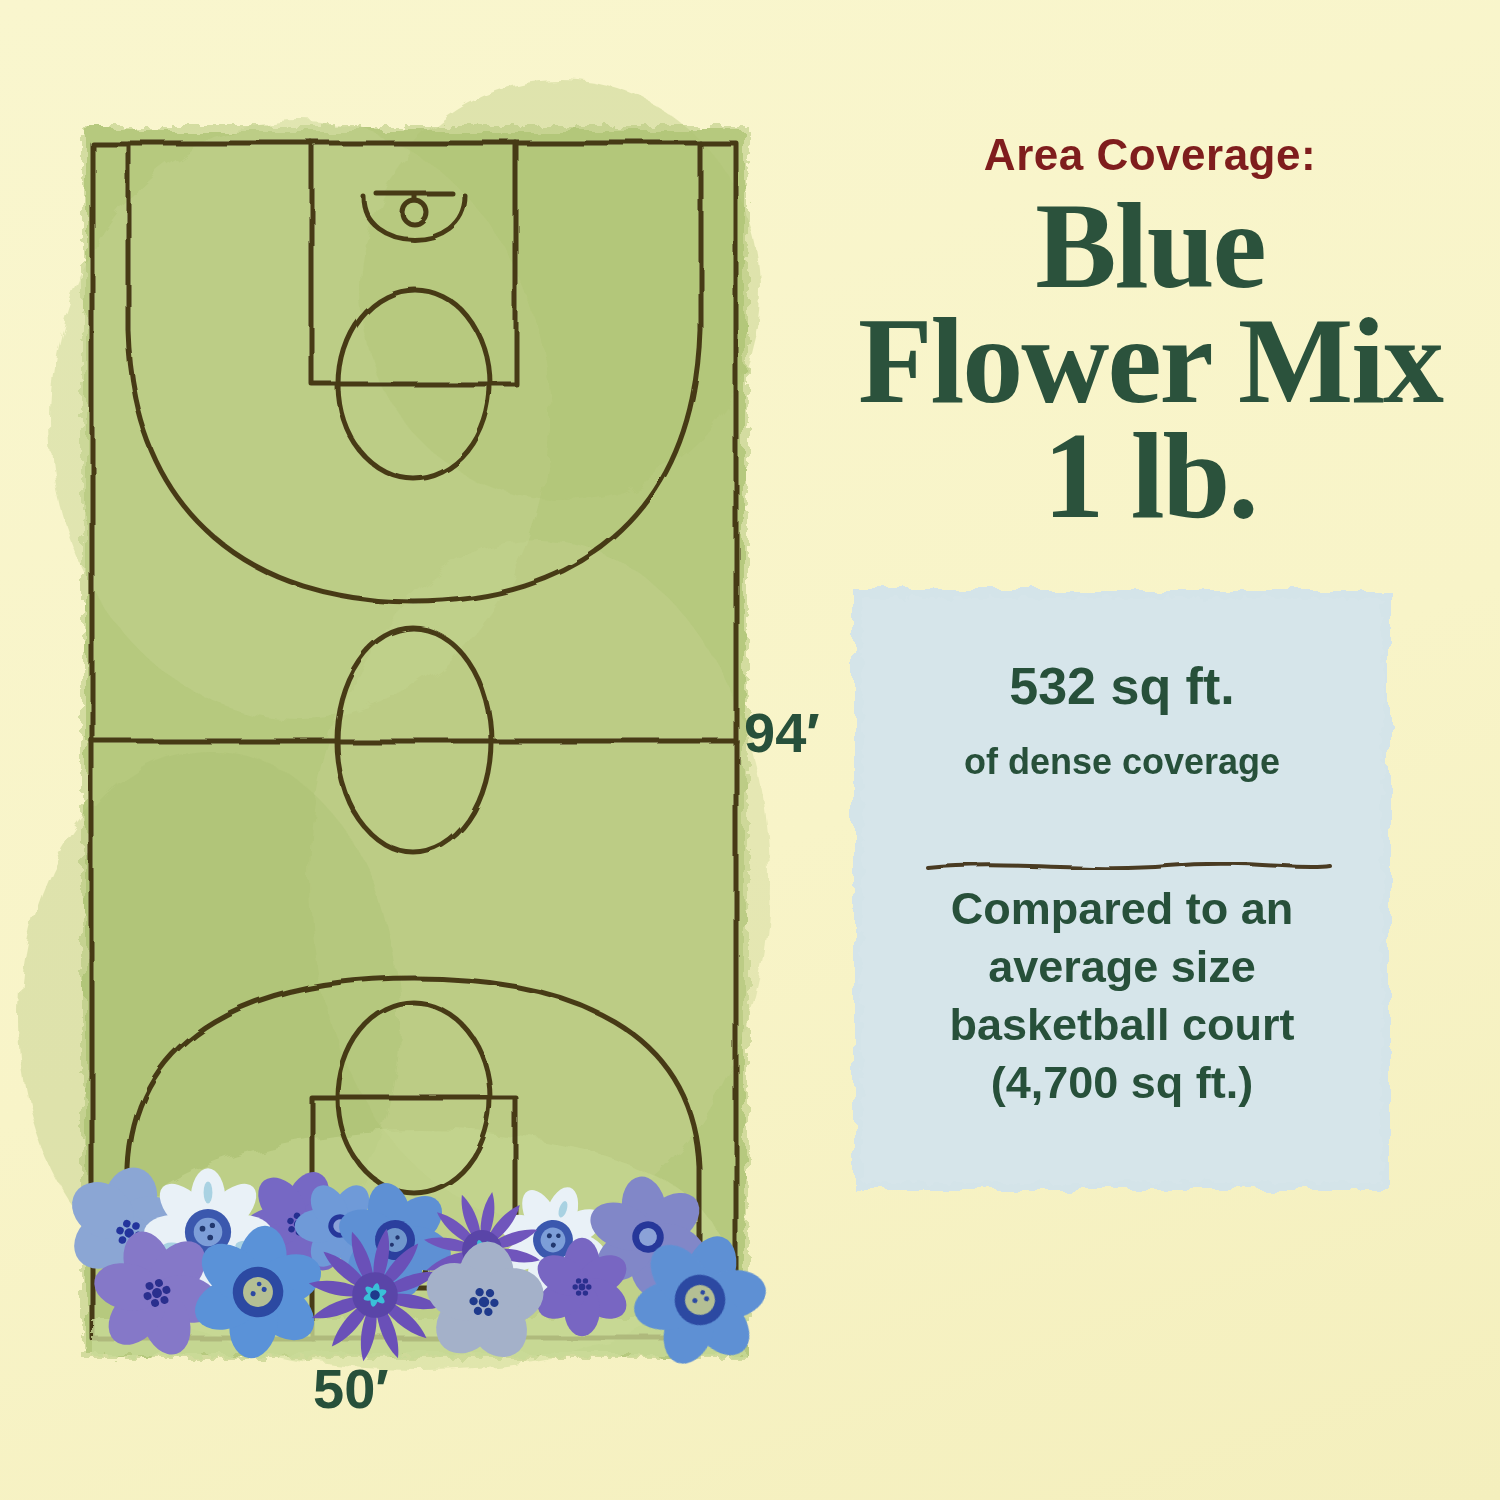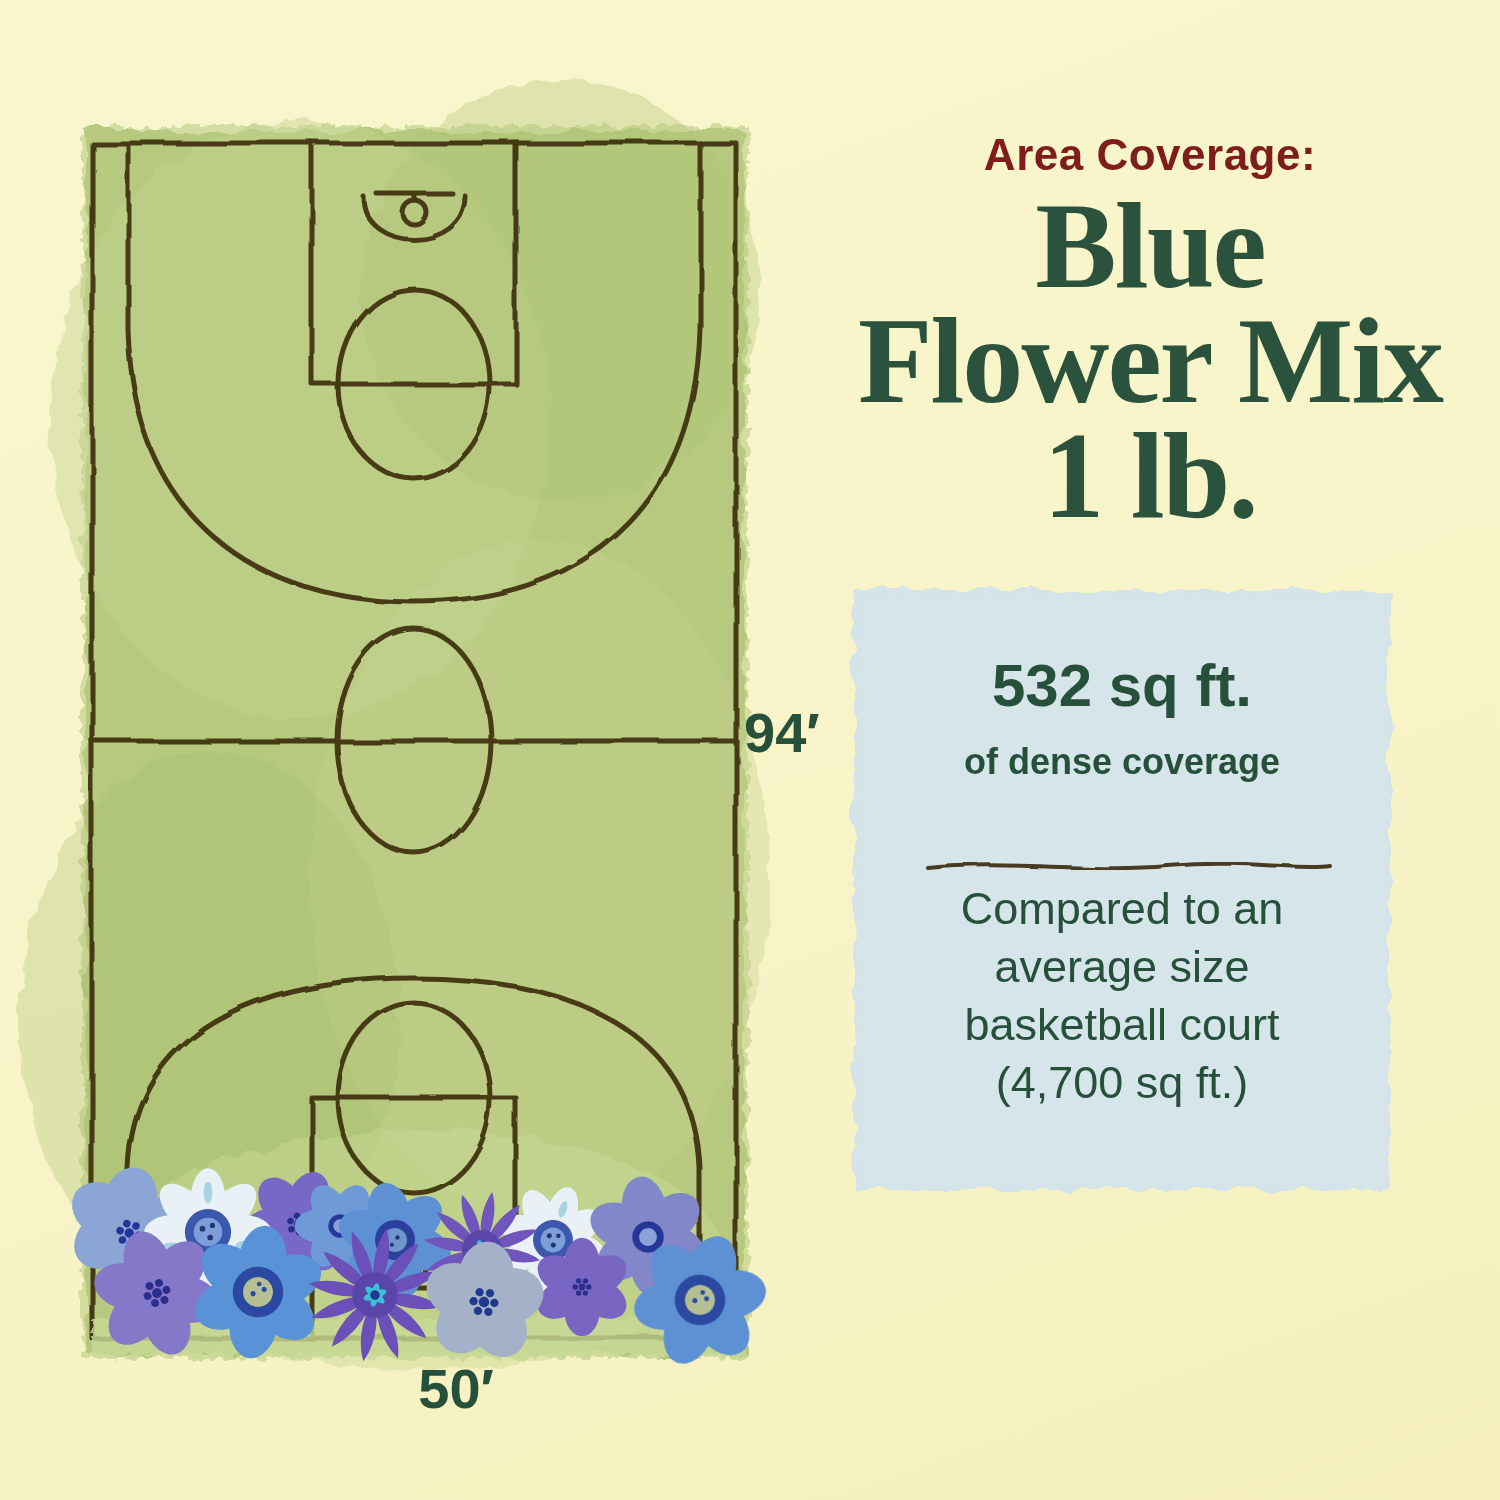--- a/index.html
+++ b/index.html
@@ -16,27 +16,27 @@
     font-size:44px;font-weight:bold;letter-spacing:.5px;color:#7f1d1d;
   }
   .title{
     left:780px;top:188px;width:740px;text-align:center;
     font-family:"Liberation Serif",serif;font-weight:bold;
     font-size:122px;line-height:115px;color:#2b523c;letter-spacing:-2px;
   }
   .callout-text{
     left:852px;top:588px;width:540px;text-align:center;color:#27503a;
   }
-  .callout-area{margin-top:56px;font-size:60px;font-weight:bold;line-height:84px;}
+  .callout-area{margin-top:56px;font-size:52px;font-weight:bold;line-height:84px;}
   .callout-detail{margin-top:10px;font-size:36px;font-weight:bold;line-height:48px;}
   .callout-divider{margin:44px auto 0 auto;display:block;}
-  .callout-compare{margin-top:36px;font-size:45px;font-weight:normal;line-height:58px;}
+  .callout-compare{margin-top:36px;font-size:45px;font-weight:bold;line-height:58px;}
   .dim{font-size:56px;font-weight:bold;color:#27503a;}
   .dim-length{left:744px;top:700px;width:120px;text-align:left;}
-  .dim-width{left:324px;top:1356px;width:170px;text-align:right;}
+  .dim-width{left:313px;top:1356px;width:170px;text-align:left;}
 </style>
 </head>
 <body>
 
 <svg id="scene" class="abs" viewBox="0 0 1500 1500" xmlns="http://www.w3.org/2000/svg">
   <defs>
     <filter id="wob" x="-20%" y="-20%" width="140%" height="140%">
       <feTurbulence type="fractalNoise" baseFrequency="0.015" numOctaves="2" seed="4" result="n"></feTurbulence>
       <feDisplacementMap in="SourceGraphic" in2="n" scale="7"></feDisplacementMap>
     </filter>

